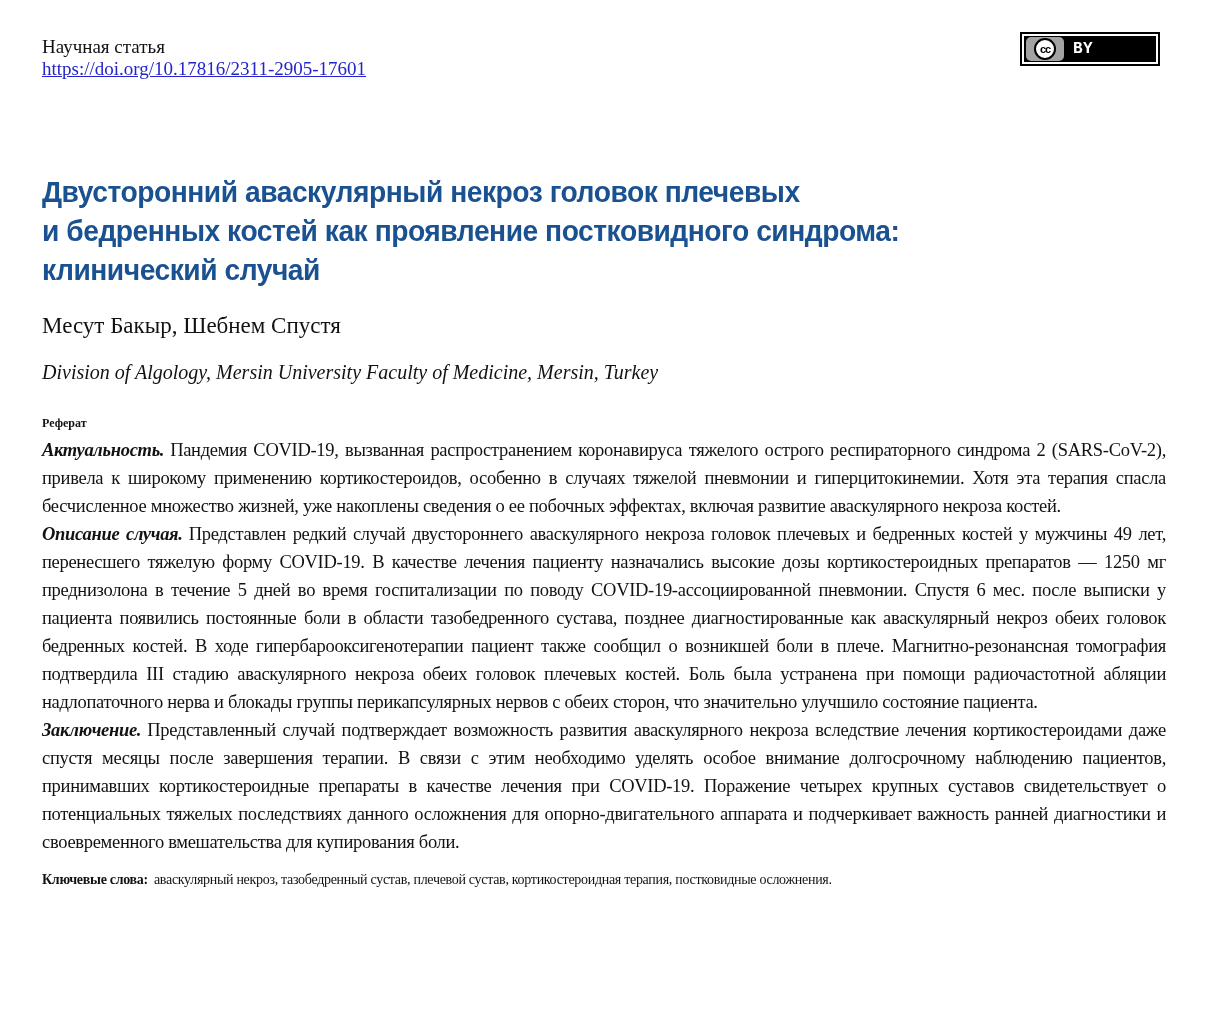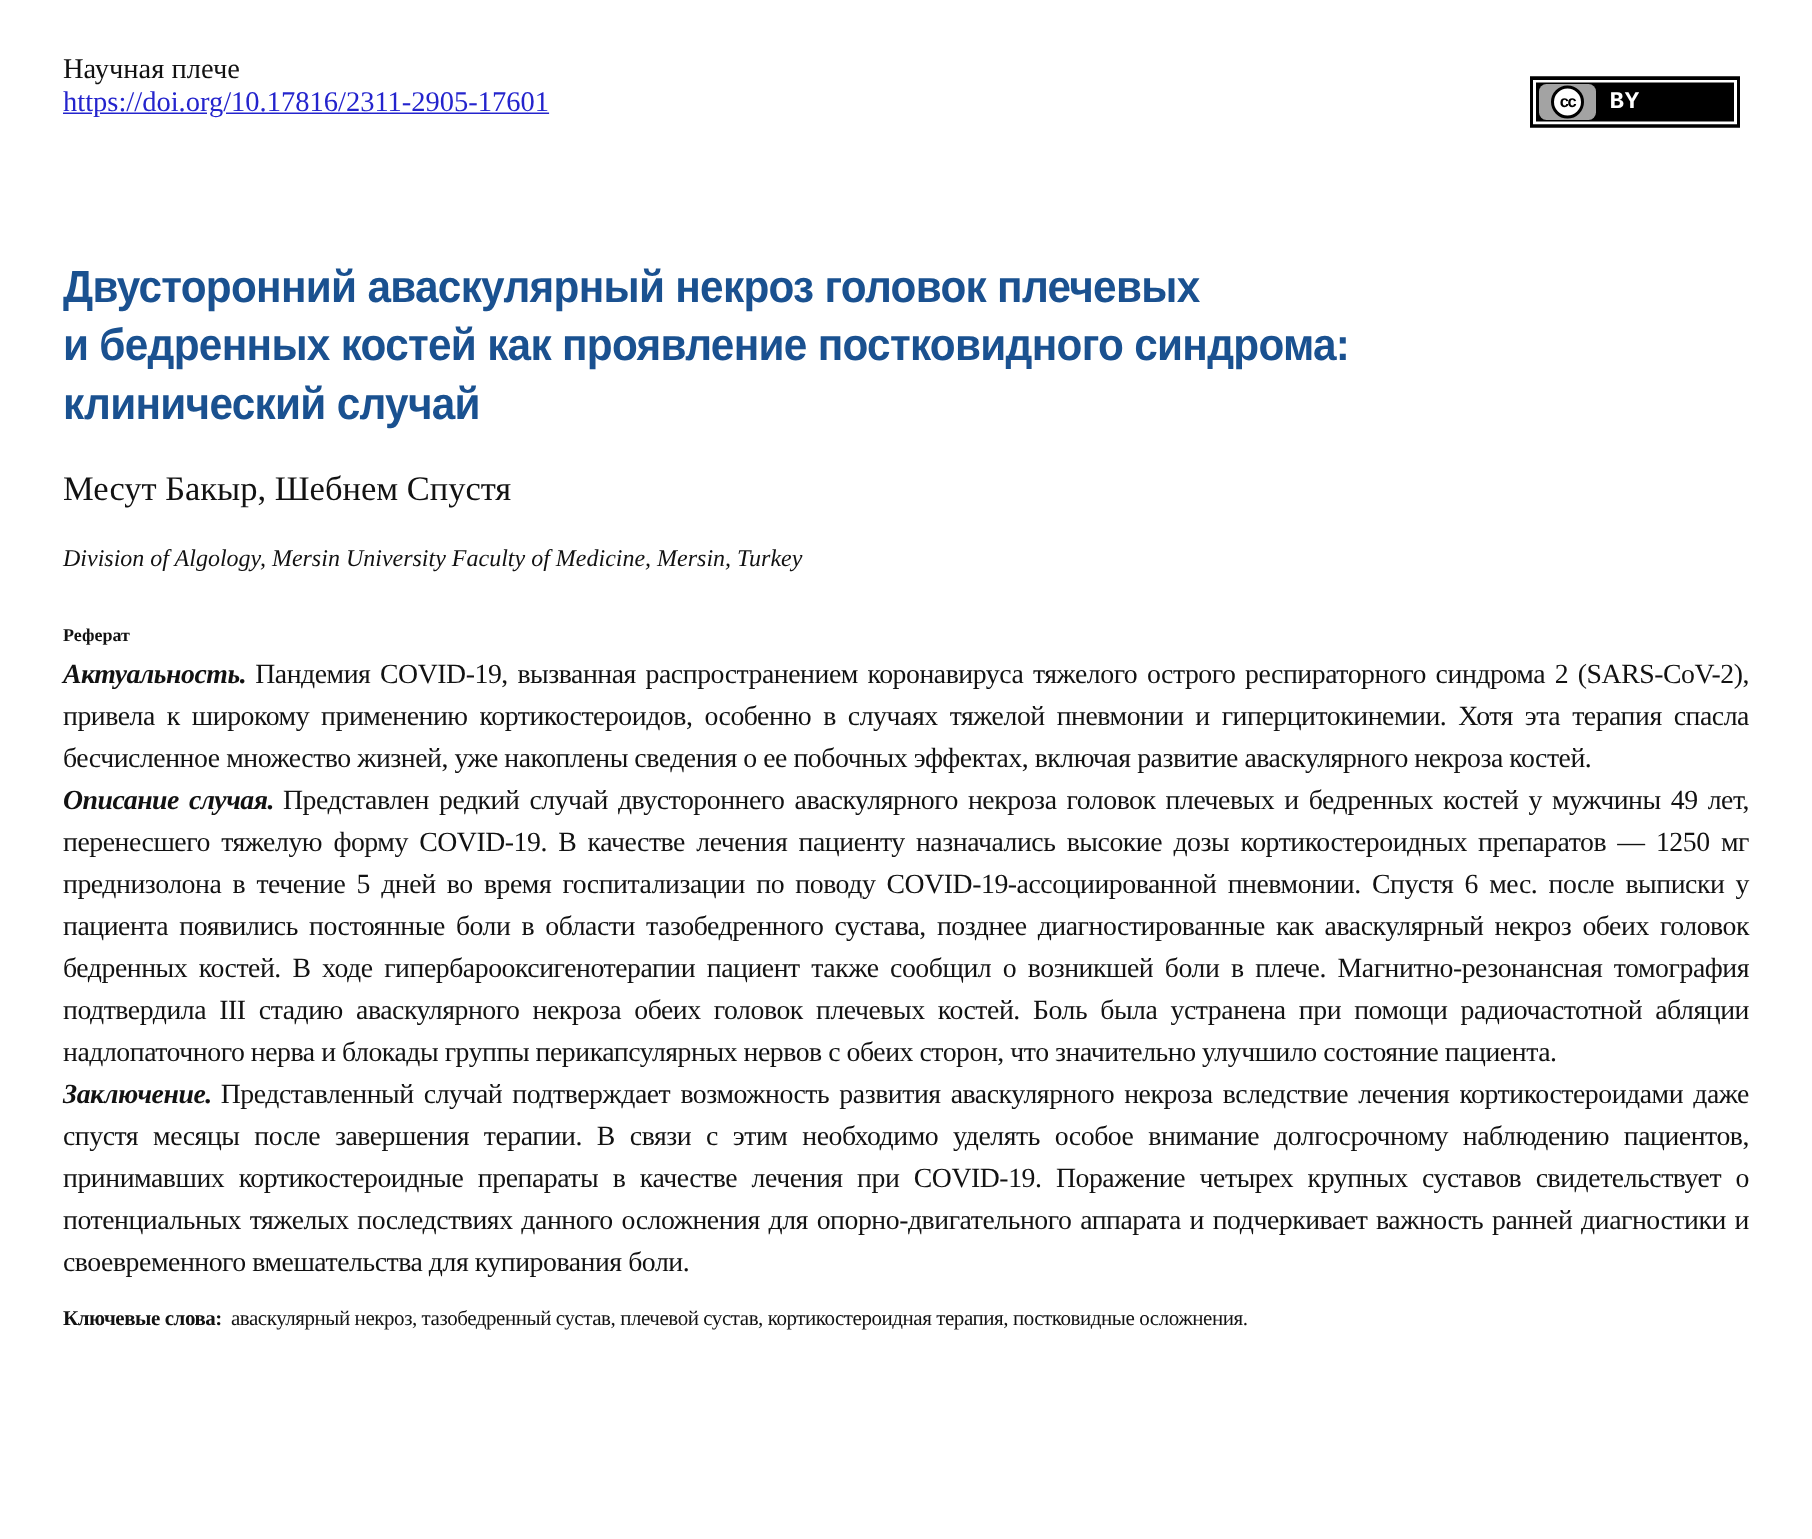--- a/index.html
+++ b/index.html
@@ -31,21 +31,21 @@
   .meta-line { margin: 0; }
   .doi-link {
     color: #2424cd;
     text-decoration: underline;
     cursor: pointer;
   }
 
   
   .cc-badge {
     position: absolute;
-    top: 51px;
+    top: 32px;
     right: 48px;
     width: 140px;
     height: 34px;
     background: #000000;
     border: 2px solid #000000;
     box-shadow: inset 0 0 0 2px #ffffff;
     box-sizing: border-box;
     display: flex;
     align-items: center;
     cursor: pointer;
@@ -104,21 +104,21 @@
 
   
   .authors {
     margin: 24px 0 0 0;
     font-size: 23px;
     line-height: 26px;
     font-weight: normal;
   }
   .affiliation {
     margin: 22px 0 0 0;
-    font-size: 16px;
+    font-size: 20px;
     line-height: 23px;
     font-style: italic;
   }
 
   
   .abstract-heading {
     margin: 26px 0 0 0;
     font-size: 12px;
     line-height: 26px;
     font-weight: bold;
@@ -155,21 +155,21 @@
   <a class="cc-badge">
     <span class="cc-tab">
       <span class="cc-circle">cc</span>
     </span>
     <span class="cc-by">BY</span>
   </a>
 
   <div class="content">
 
     <div class="meta-block">
-      <p class="meta-line">Научная плече</p>
+      <p class="meta-line">Научная статья</p>
       <p class="meta-line">
         <a class="doi-link">https://doi.org/10.17816/2311-2905-17601</a>
       </p>
     </div>
 
     <h1 class="article-title">Двусторонний аваскулярный некроз головок плечевых
 и бедренных костей как проявление постковидного синдрома:
 клинический случай</h1>
 
     <p class="authors">Месут Бакыр, Шебнем Спустя</p>

